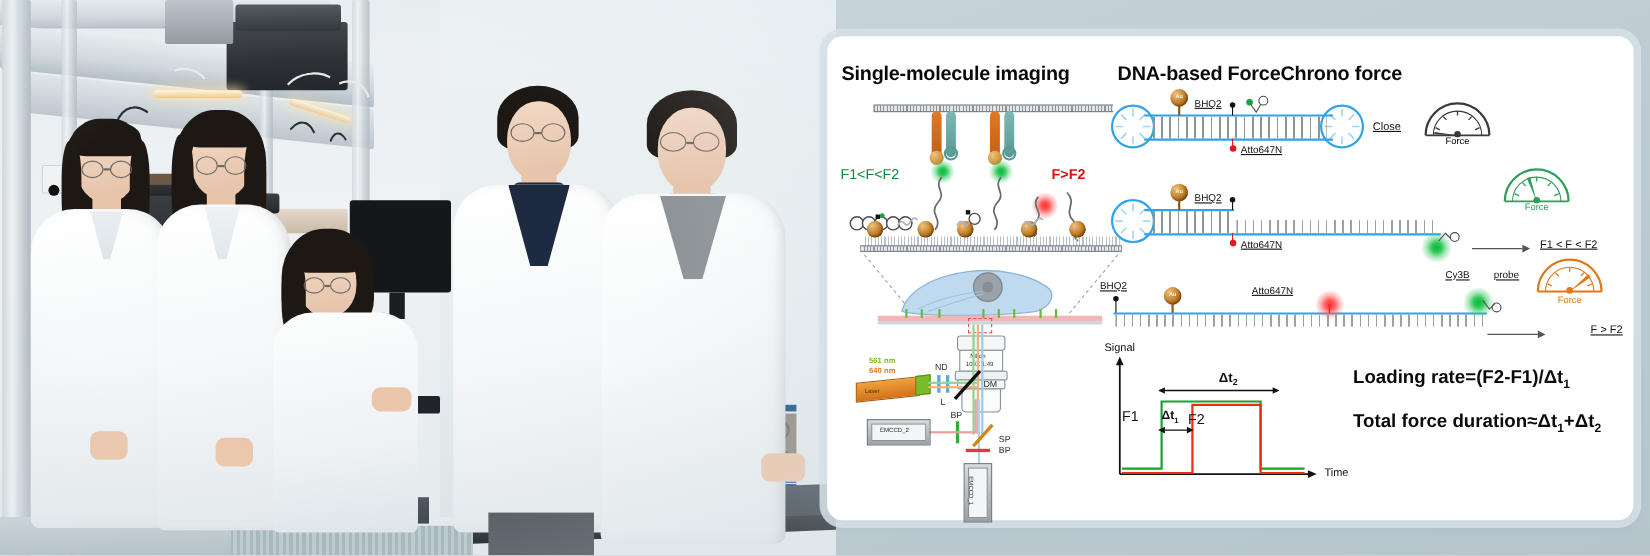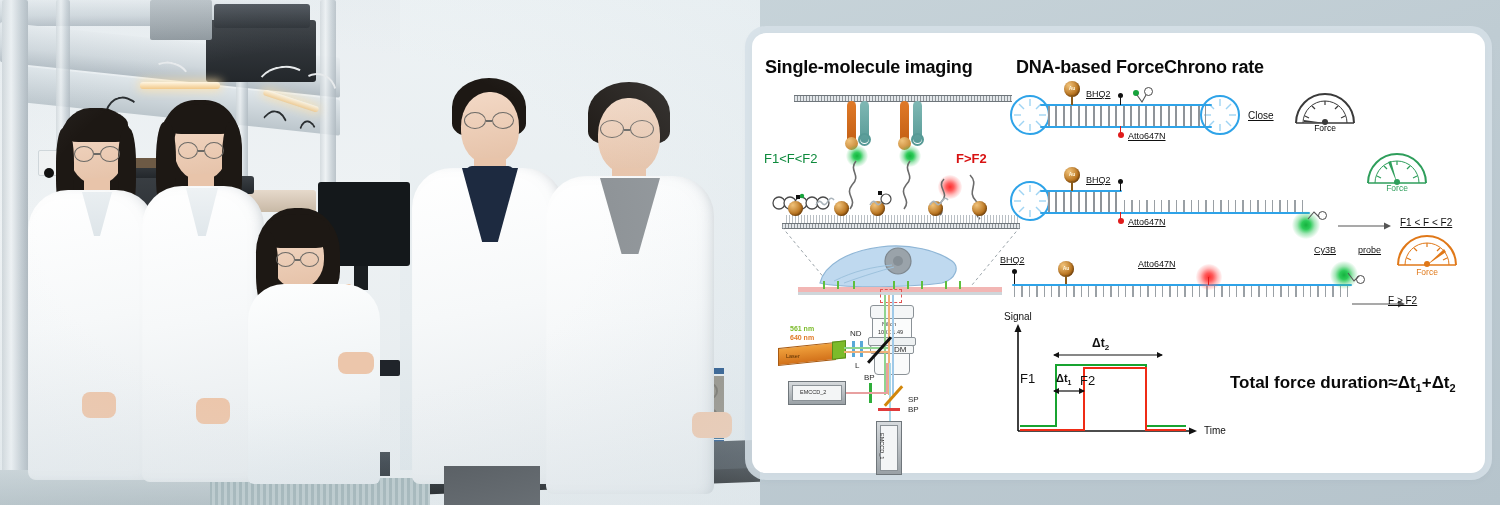--- a/index.html
+++ b/index.html
@@ -240,21 +240,21 @@
     <div class="coat" style="left:546px;top:176px;width:168px;height:318px;"></div>
     <div style="position:absolute;left:600px;top:178px;width:60px;height:76px;background:#8e9397;clip-path:polygon(50% 0,100% 0,64% 100%,36% 100%,0 0);"></div>
     <div class="hand" style="left:692px;top:412px;width:40px;height:26px;"></div>
 
     <div class="blur-vig"></div>
   </div>
 
   <div id="panel">
 
     <div class="p-title" style="left:13px;top:24px;">Single-molecule imaging</div>
-    <div class="p-title" style="left:264px;top:24px;">DNA-based ForceChrono rate</div>
+    <div class="p-title" style="left:264px;top:24px;">DNA-based ForceChrono force</div>
 
     <div>
 
       <div class="slab" style="left:42px;top:62px;width:218px;height:7px;"></div>
 
       <div style="position:absolute;left:95px;top:68px;width:9px;height:42px;background:linear-gradient(180deg,#e07a28,#c35f14);border-radius:5px;"></div>
       <div style="position:absolute;left:108px;top:68px;width:9px;height:42px;background:linear-gradient(180deg,#7fb8b4,#579a96);border-radius:5px;"></div>
       <div style="position:absolute;left:93px;top:104px;width:13px;height:13px;border-radius:50%;background:radial-gradient(circle at 32% 28%,#f0c27a,#b9741f);"></div>
       <div style="position:absolute;left:106px;top:100px;width:13px;height:13px;border-radius:50%;border:2px solid #579a96;"></div>
 
@@ -542,21 +542,21 @@
         <div class="glow-g" style="left:578px;top:228px;width:28px;height:28px;"></div>
         <div class="ring-o" style="left:604px;top:242px;width:9px;height:9px;"></div>
         <svg style="position:absolute;left:592px;top:236px;width:22px;height:16px;">
           <path d="M4,4 L10,12 L15,7" stroke="#555" stroke-width="1.1" fill="none"></path>
         </svg>
 
         <svg style="position:absolute;left:600px;top:266px;width:56px;height:10px;">
           <line x1="0" y1="5" x2="46" y2="5" stroke="#555" stroke-width="1.2"></line>
           <path d="M46,1.5 L53,5 L46,8.5 Z" fill="#555"></path>
         </svg>
-        <div class="lbl" style="left:636px;top:262px;font-size:10px;">F &gt; F2</div>
+        <div class="lbl" style="left:694px;top:262px;font-size:10px;">F &gt; F2</div>
 
         <div class="gauge" style="left:642px;top:198px;width:66px;height:46px;">
           <svg width="66" height="38" viewBox="0 0 66 38">
             <path d="M4,34 A29,29 0 0 1 62,34" fill="none" stroke="#e07818" stroke-width="2"></path>
             <path d="M11,34 A22,22 0 0 1 55,34" fill="none" stroke="#e07818" stroke-width="1"></path>
             <line x1="4" y1="34" x2="62" y2="34" stroke="#e07818" stroke-width="1.6"></line>
             <g stroke="#e07818" stroke-width="1.2">
               <line x1="13" y1="27" x2="17" y2="29"></line>
               <line x1="20" y1="17" x2="23" y2="20"></line>
               <line x1="33" y1="12" x2="33" y2="16"></line>
@@ -600,25 +600,28 @@
       </svg>
       <div style="position:absolute;left:304px;top:339px;font-size:11px;font-weight:bold;color:#111;">
         <span>Δt</span><sub style="font-size:7px;">1</sub>
       </div>
 
       <svg style="position:absolute;left:300px;top:316px;width:120px;height:12px;overflow:visible;">
         <line x1="2" y1="6" x2="110" y2="6" stroke="#111" stroke-width="1.2"></line>
         <path d="M1,6 L7,3 L7,9 Z" fill="#111"></path>
         <path d="M111,6 L105,3 L105,9 Z" fill="#111"></path>
       </svg>
-      <div style="position:absolute;left:340px;top:303px;font-size:12px;font-weight:bold;color:#111;text-align:center;">
+      <div style="position:absolute;left:356px;top:303px;font-size:12px;font-weight:bold;color:#111;text-align:center;">
         <span>Δt</span><sub style="font-size:8px;">2</sub>
       </div>
 
       <div class="plot-lbl" style="left:452px;top:392px;">Time</div>
     </div>
 
+    <div class="eq" style="left:478px;top:300px;">
+      <span>Loading rate=(F2-F1)/Δt</span><sub>1</sub>
+    </div>
     <div class="eq" style="left:478px;top:340px;">
       <span>Total force duration≈Δt</span><sub>1</sub><span>+Δt</span><sub>2</sub>
     </div>
 
   </div>
 </div>
 
 </body></html>

